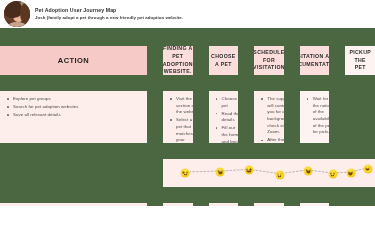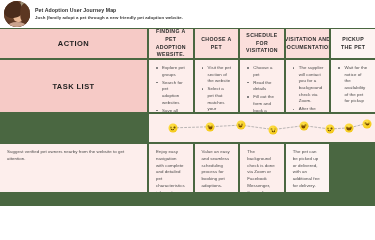--- a/index.html
+++ b/index.html
@@ -46,22 +46,22 @@
     letter-spacing: .05px; white-space: nowrap; margin-top: 1.5px;
   }
 
   
   .grid {
     position: absolute; left: 0; top: 28px; width: 375px; height: 178px;
     background: #4a6741;
     display: grid;
     grid-template-columns: 140px 1fr 1fr 1fr 1fr 1fr;
     grid-template-rows: 29px 52px 28px 48px;
-    gap: 2px;
-    padding: 1px 0 1px 0;
+    gap: 16px;
+    padding: 18px 0 1px 0;
   }
   
   .grid { grid-template-columns: 147px 1fr 1fr 1fr 1fr 1fr; }
 
   .cell {
     background: #fdeeec;
     display: flex; align-items: center;
     padding: 4px 6px;
     overflow: hidden;
   }
@@ -152,21 +152,20 @@
 
   <div class="grid">
 
     <div class="cell rowlabel">ACTION</div>
     <div class="cell action-cell" data-col="1">FINDING A PET ADOPTION WEBSITE.</div>
     <div class="cell action-cell" data-col="2">CHOOSE A PET</div>
     <div class="cell action-cell" data-col="3">SCHEDULE FOR VISITATION</div>
     <div class="cell action-cell" data-col="4">VISITATION AND DOCUMENTATION</div>
     <div class="cell action-cell" data-col="5">PICKUP THE PET</div>
 
-    <div class="cell rowlabel">TASK LIST</div>
     <div class="cell task-cell" data-col="1">
       <ul>
         <li>Explore pet groups</li>
         <li>Search for pet adoption websites</li>
         <li>Save all relevant details</li>
       </ul>
     </div>
     <div class="cell task-cell" data-col="2">
       <ul>
         <li>Visit the pet section of the website</li>

